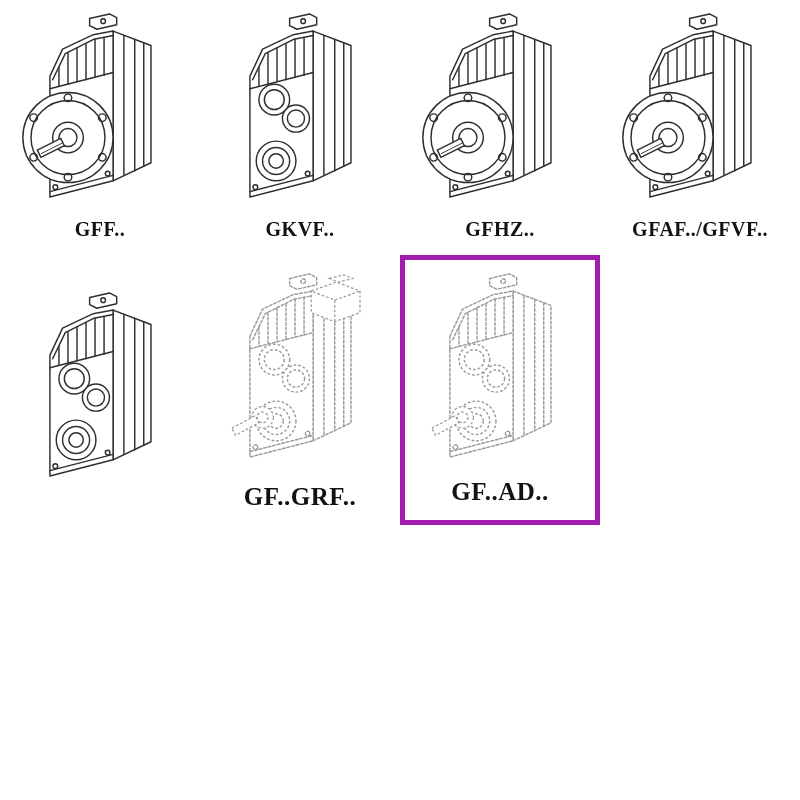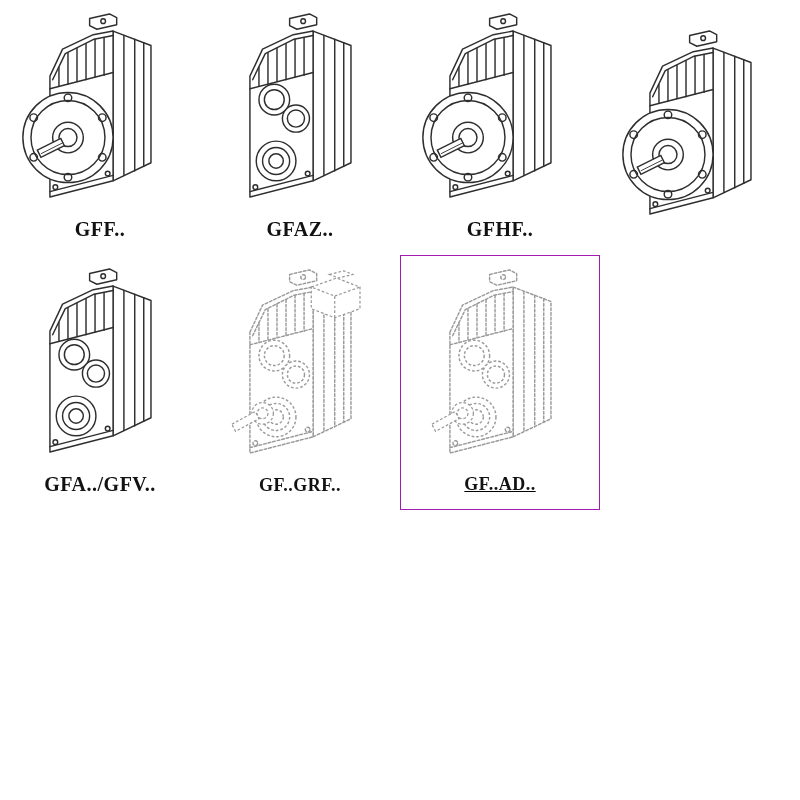--- a/index.html
+++ b/index.html
@@ -15,39 +15,39 @@
     grid-template-columns: repeat(4, 1fr);
     grid-template-rows: repeat(3, 1fr);
   }
   .cell {
     display: flex;
     flex-direction: column;
     align-items: center;
     justify-content: flex-end;
     padding: 4px 2px 6px;
   }
-  .cell.boxed { border: 1px solid #a21caf; text-decoration: underline; }
+  .cell.boxed { border: 5px solid #a21caf; }
   .art {
     flex: 1;
     width: 100%;
     display: flex;
     align-items: center;
     justify-content: center;
   }
   .art svg { width: 168px; height: 212px; }
   .label {
     font-weight: bold;
     font-size: 20px;
     letter-spacing: 0.5px;
     color: #121212;
     text-align: center;
     padding: 2px 0 8px;
     white-space: nowrap;
   }
-  .label.lg { font-size: 18px; }
+  .label.lg { font-size: 25px; }
   svg.solid   { color: #2e2e2e; }
   svg.phantom { color: #9a9a9a; stroke-dasharray: 3 2.2; }
   .defs-holder { position: absolute; width: 0; height: 0; overflow: hidden; }
 </style>
 </head>
 <body>
 
 <div class="defs-holder">
 <svg width="0" height="0" aria-hidden="true">
   <defs>
@@ -139,54 +139,54 @@
   </figure>
 
 
   <figure class="cell">
     <div class="art">
       <svg viewBox="0 0 175 235" class="solid">
         <use href="#gb-housing"></use>
           <use href="#gb-bores"></use>
       </svg>
     </div>
-    <figcaption class="label">GFAZ..</figcaption>
+    <figcaption class="label">GKVF..</figcaption>
   </figure>
 
   <figure class="cell">
     <div class="art">
       <svg viewBox="0 0 175 235" class="solid">
         <use href="#gb-housing"></use>
           <use href="#gb-flange"></use>
       </svg>
     </div>
-    <figcaption class="label">GFHF..</figcaption>
+    <figcaption class="label">GFHZ..</figcaption>
   </figure>
 
 
 
 
 
   <figure class="cell">
     <div class="art">
       <svg viewBox="0 0 175 235" class="solid">
         <use href="#gb-housing"></use>
           <use href="#gb-flange"></use>
       </svg>
     </div>
-  </figure>
-
-  <figure class="cell">
-    <div class="art">
-      <svg viewBox="0 0 175 235" class="solid">
-        <use href="#gb-housing"></use>
-          <use href="#gb-bores"></use>
-      </svg>
-    </div>
-    <figcaption class="label">GFA../GFV..</figcaption>
+    <figcaption class="label">GFAF../GFVF..</figcaption>
+  </figure>
+
+  <figure class="cell">
+    <div class="art">
+      <svg viewBox="0 0 175 235" class="solid">
+        <use href="#gb-housing"></use>
+          <use href="#gb-bores"></use>
+      </svg>
+    </div>
   </figure>
 
   <figure class="cell">
     <div class="art">
       <svg viewBox="0 0 175 235" class="phantom">
         <use href="#gb-housing"></use>
           <use href="#gb-bores"></use>
           <use href="#gb-shaftstub"></use>
           <use href="#gb-adapter"></use>
       </svg>

